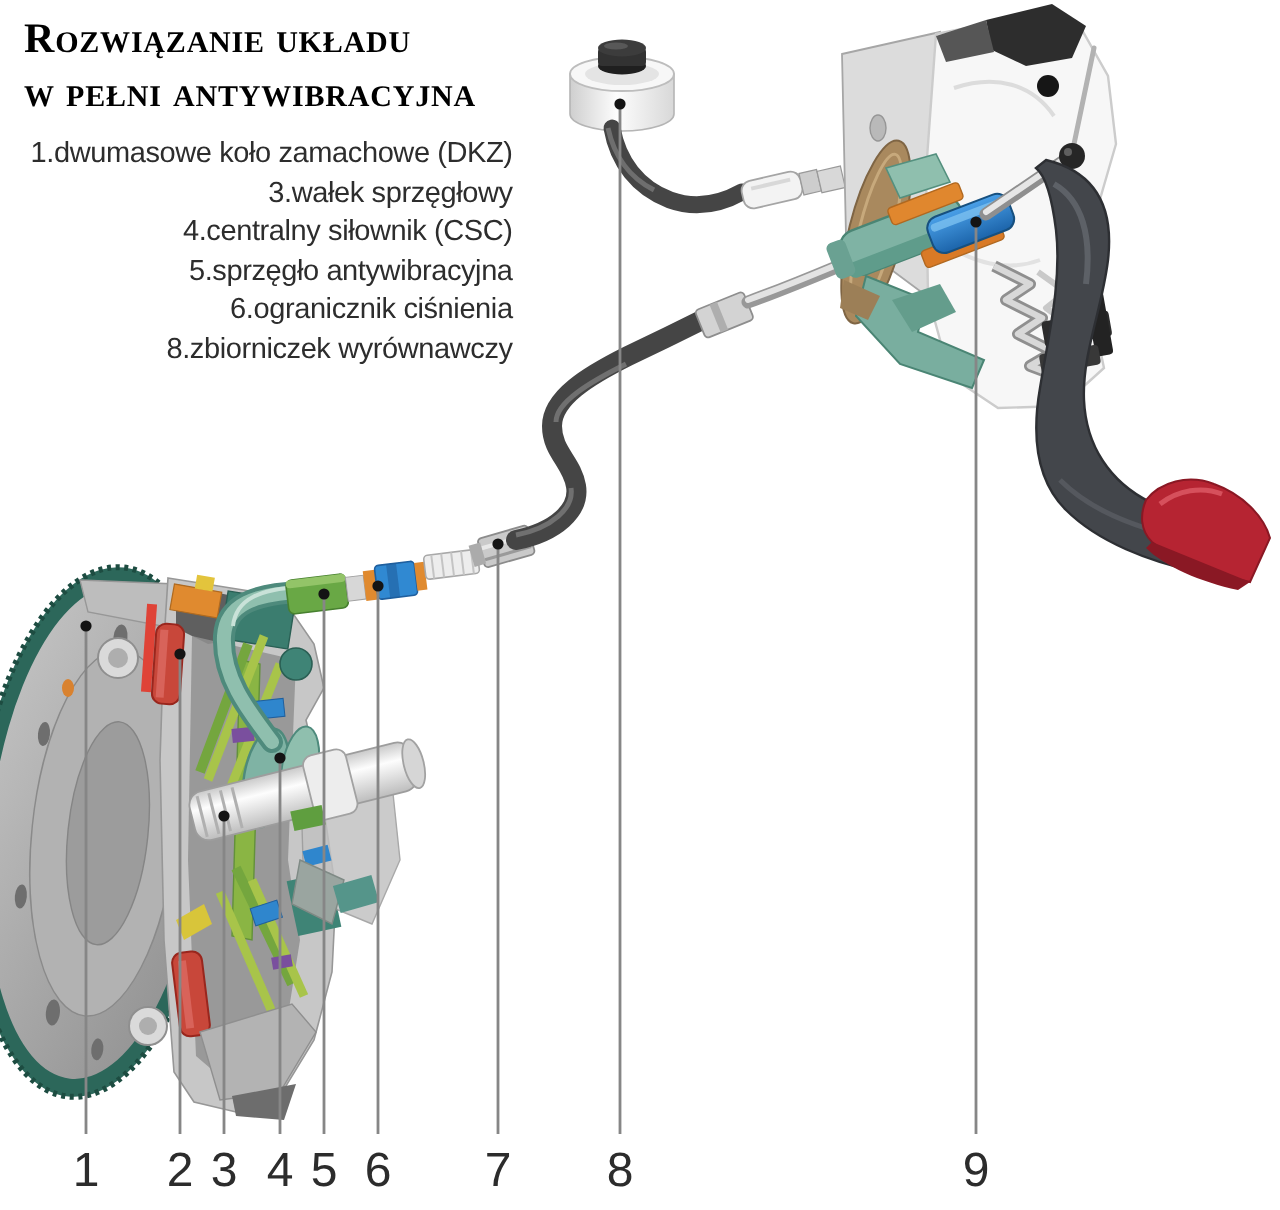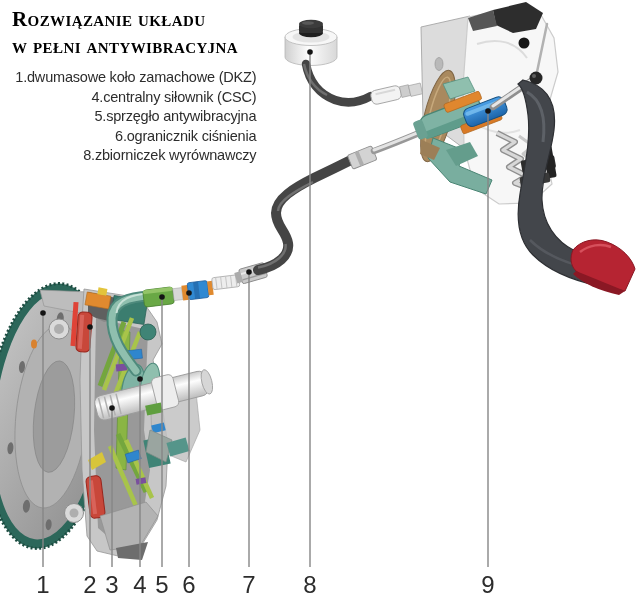--- a/index.html
+++ b/index.html
@@ -272,19 +272,20 @@
   </g>
 </svg>
 
 <div class="title">
   <div>Rozwiązanie układu</div>
   <div>w pełni antywibracyjna</div>
 </div>
 
 <div class="legend">
   <div class="legend-item"><span class="li-num">1.</span><span>dwumasowe koło zamachowe (DKZ)</span></div>
+  <div class="legend-item"><span class="li-num">3.</span><span>wałek sprzęgłowy</span></div>
   <div class="legend-item"><span class="li-num">4.</span><span>centralny siłownik (CSC)</span></div>
   <div class="legend-item"><span class="li-num">5.</span><span>sprzęgło antywibracyjna</span></div>
   <div class="legend-item"><span class="li-num">6.</span><span>ogranicznik ciśnienia</span></div>
   <div class="legend-item"><span class="li-num">8.</span><span>zbiorniczek wyrównawczy</span></div>
 </div>
 
 </div>
 
 </body></html>

